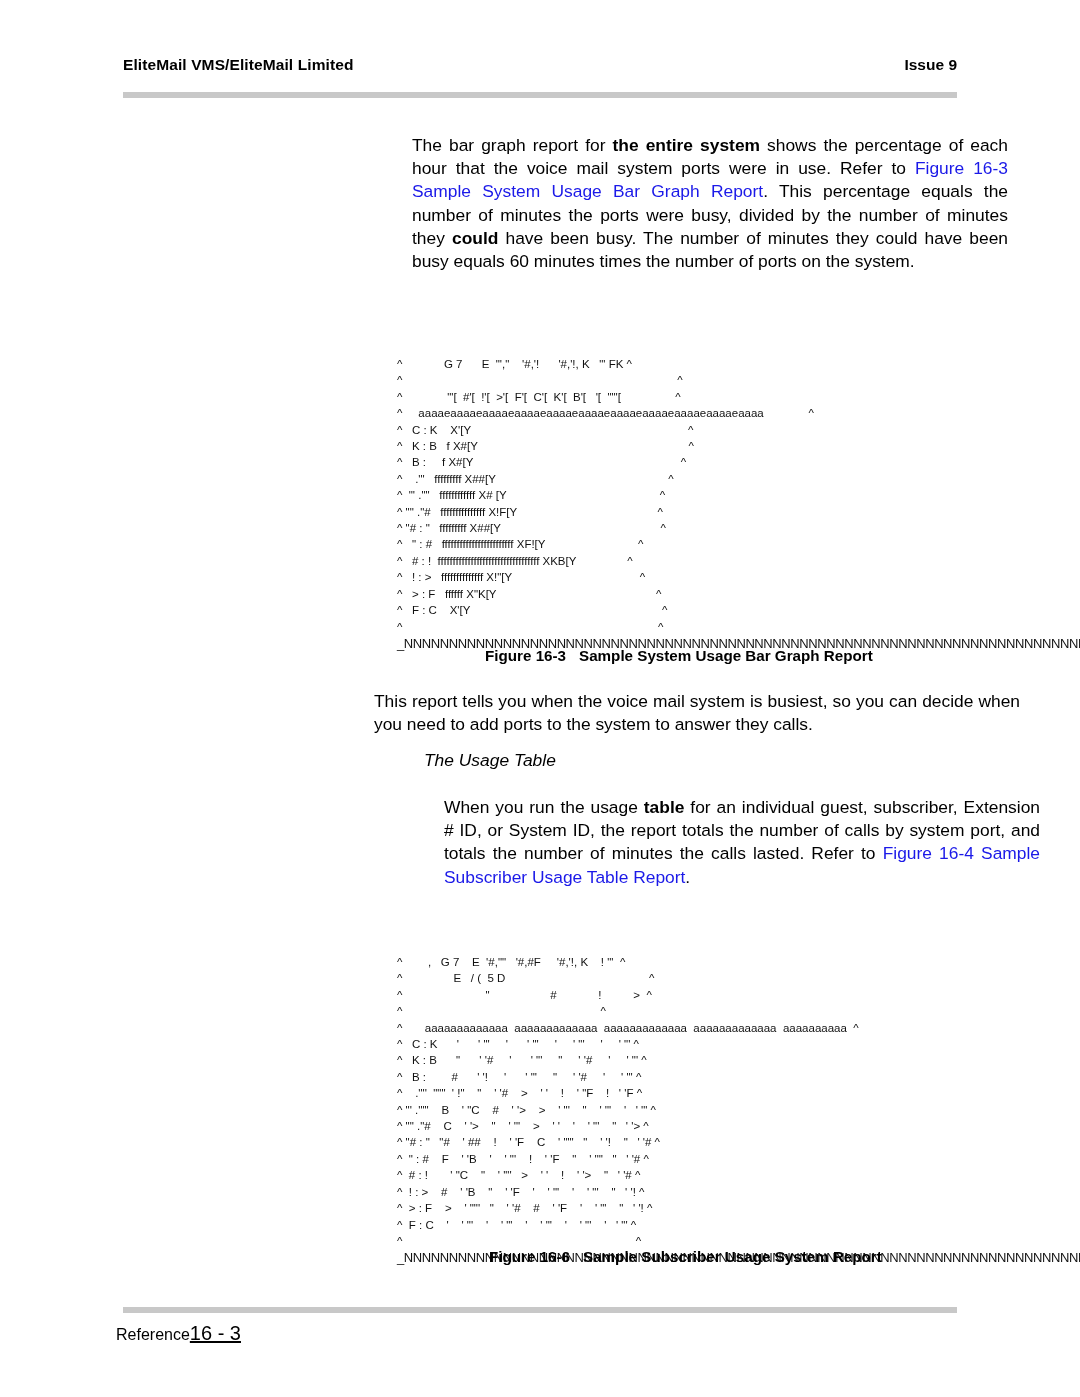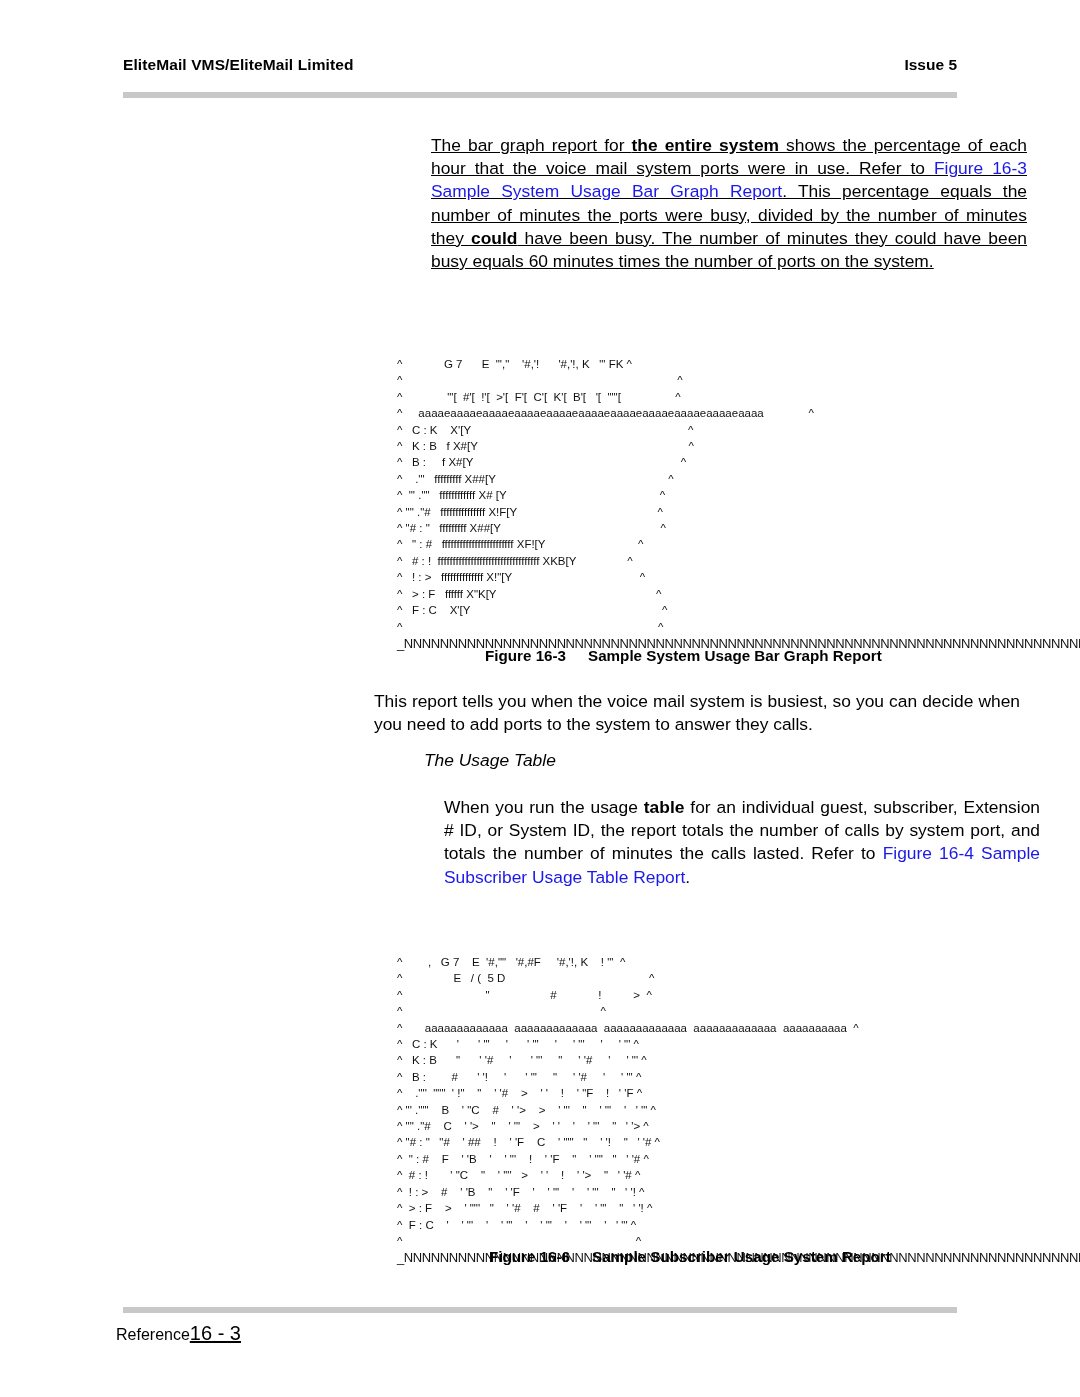--- a/index.html
+++ b/index.html
@@ -58,21 +58,21 @@
   .para {
     position: absolute;
     font-size: 17.4px;
     line-height: 23.2px;
     text-align: justify;
     color: #000000;
   }
   .para b { font-weight: bold; }
   .xref { color: #1b19e8; }
 
-  #para-intro  { left: 431px; top: 134px; width: 596px; text-decoration: underline; }
+  #para-intro  { left: 412px; top: 134px; width: 596px; }
   #para-busiest{ left: 374px; top: 690px; width: 646px; }
   #subhead-usage-table {
     position: absolute;
     left: 424px;
     top: 749px;
     font-size: 17.4px;
     line-height: 23.2px;
     font-style: italic;
   }
   #para-usage  { left: 444px; top: 796px; width: 596px; }
@@ -98,21 +98,21 @@
 
   
   .figure-caption {
     position: absolute;
     font-size: 15.2px;
     font-weight: bold;
     white-space: nowrap;
   }
   #figure-1-caption { left: 485px; top: 647px; }
   #figure-2-caption { left: 489px; top: 1248px; }
-  .figure-caption .cap-num { margin-right: 22px; }
+  .figure-caption .cap-num { margin-right: 13px; }
 
   
   .rule-bottom {
     position: absolute;
     left: 123px;
     top: 1307px;
     width: 834px;
     height: 6px;
     background: #c8c8c8;
   }
@@ -134,21 +134,21 @@
     text-decoration: underline;
   }
 </style>
 </head>
 <body>
 
 <div class="page">
 
   <div class="page-header">
     <span class="header-title">EliteMail VMS/EliteMail Limited</span>
-    <span class="header-issue">Issue 5</span>
+    <span class="header-issue">Issue 9</span>
   </div>
   <div class="rule-top"></div>
 
   <div class="para" id="para-intro"><span>The bar graph report for </span><b>the entire system</b><span> shows the percentage of each hour that the voice mail system ports were in use. Refer to </span><span class="xref">Figure 16-3 Sample System Usage Bar Graph Report</span><span>. This percentage equals the number of minutes the ports were busy, divided by the number of minutes they </span><b>could</b><span> have been busy. The number of minutes they could have been busy equals 60 minutes times the number of ports on the system.</span></div>
 
   <div class="ascii" id="figure-1-art"><div>^             G 7      E  "',"    '#,'!      '#,'!, K   "' FK ^</div><div>^                                                                                      ^</div><div>^              "'[  #'[  !'[  &gt;'[  F'[  C'[  K'[  B'[   '[  ""'[                 ^</div><div>^     aaaaeaaaaeaaaaeaaaaeaaaaeaaaaeaaaaeaaaaeaaaaeaaaaeaaaa              ^</div><div>^   C : K    X'[Y                                                                    ^</div><div>^   K : B   f X#[Y                                                                  ^</div><div>^   B :     f X#[Y                                                                 ^</div><div>^    .'"   fffffffff X##[Y                                                      ^</div><div>^  "' .""   ffffffffffff X# [Y                                                ^</div><div>^ "" ."#   fffffffffffffff X!F[Y                                            ^</div><div>^ "# : "   fffffffff X##[Y                                                  ^</div><div>^   " : #   ffffffffffffffffffffffff XF![Y                             ^</div><div>^   # : !  ffffffffffffffffffffffffffffffffff XKB[Y                ^</div><div>^   ! : &gt;   ffffffffffffff X!"[Y                                        ^</div><div>^   &gt; : F   ffffff X"K[Y                                                  ^</div><div>^   F : C    X'[Y                                                            ^</div><div>^                                                                                ^</div><div class="rule-row">_NNNNNNNNNNNNNNNNNNNNNNNNNNNNNNNNNNNNNNNNNNNNNNNNNNNNNNNNNNNNNNNNNNNNNNNNNNNNNNNNNNNN</div></div>
 
   <div class="figure-caption" id="figure-1-caption">
     <span class="cap-num">Figure 16-3</span><span>Sample System Usage Bar Graph Report</span>
   </div>

